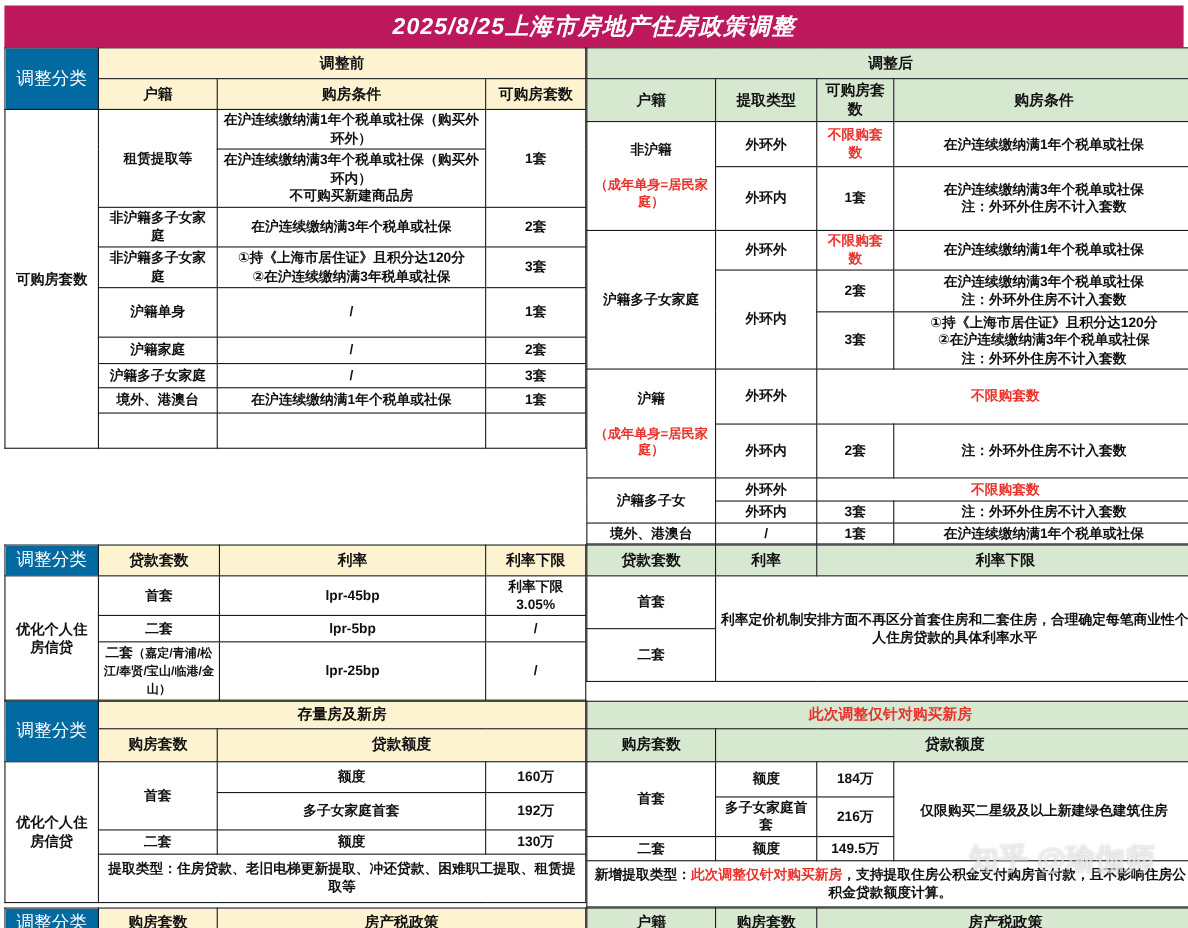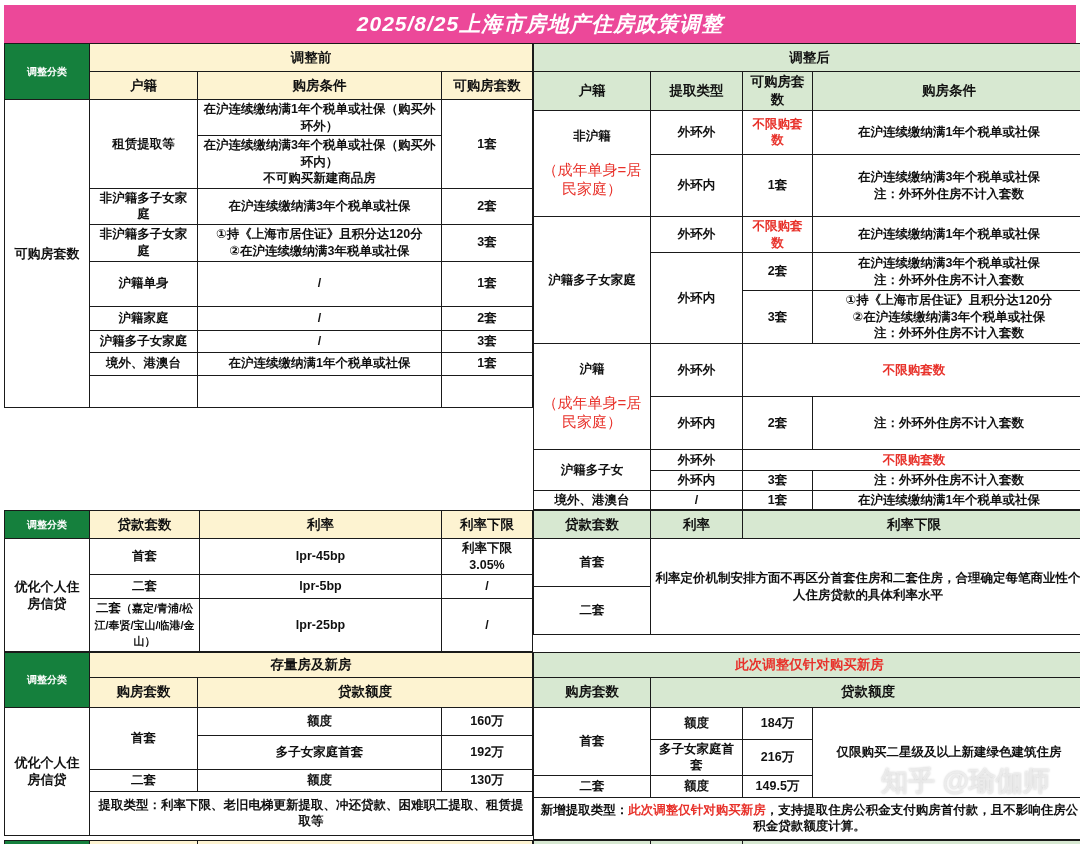--- a/index.html
+++ b/index.html
@@ -3,39 +3,39 @@
 <meta charset="utf-8">
 <style>
   * { margin:0; padding:0; box-sizing:border-box; }
   html,body { background:#fff; }
   .page {
     position:relative; width:1080px; height:844px; background:#fff;
     padding:5px 4px 4px 4px;
     font-family:"Liberation Sans","DejaVu Sans",sans-serif;
   }
   .title-bar {
-    height:38px; background:#ec4899; color:#fff;
+    height:38px; background:#be185d; color:#fff;
     font-size:21px; font-weight:700; font-style:italic;
     display:flex; align-items:center; justify-content:center; letter-spacing:1px;
   }
   .section { display:flex; align-items:stretch; }
   table { border-collapse:collapse; table-layout:fixed; height:100%; }
   td {
     border:1px solid #1a1a1a; vertical-align:middle; text-align:center;
     font-size:12.5px; font-weight:600; color:#111; line-height:1.32;
     padding:1px 4px; white-space:pre-line; overflow:hidden;
   }
-  .green-cell { background:#15803d; color:#fff; font-weight:700; font-size:10px; }
+  .green-cell { background:#0369a1; color:#fff; font-weight:400; font-size:16px; }
   .yellow { background:#fdf3d1; }
   .lgreen { background:#d7e8d1; }
   .hdr { font-weight:700; font-size:13.5px; }
   .red  { color:#e8322b; }
   .la   { text-align:center; }
   .cat  { font-weight:700; font-size:13px; background:#fff; }
-  .sub-note { font-size:15px; font-weight:400; color:#e8322b; line-height:1.25; }
+  .sub-note { font-size:12px; font-weight:700; color:#e8322b; line-height:1.25; }
   .small { font-size:11px; }
   .watermark {
     position:absolute; left:881px; top:763px; width:230px;
     font-size:27px; font-weight:700; color:rgba(250,250,250,0.62);
     text-shadow:0 0 2px rgba(110,110,110,0.40);
     pointer-events:none; white-space:nowrap;
   }
 </style>
 </head>
 <body>
@@ -277,21 +277,21 @@
       <tr style="height:34px">
         <td>多子女家庭首套</td>
         <td>192万</td>
       </tr>
       <tr style="height:22px">
         <td>二套</td>
         <td>额度</td>
         <td>130万</td>
       </tr>
       <tr style="height:44px">
-        <td colspan="3">提取类型：利率下限、老旧电梯更新提取、冲还贷款、困难职工提取、租赁提取等</td>
+        <td colspan="3">提取类型：住房贷款、老旧电梯更新提取、冲还贷款、困难职工提取、租赁提取等</td>
       </tr>
     </tbody>
       </table>
 
     <table style="width:552px">
       <colgroup>
           <col style="width:117px">
           <col style="width:92px">
           <col style="width:70px">
           <col style="width:273px">

